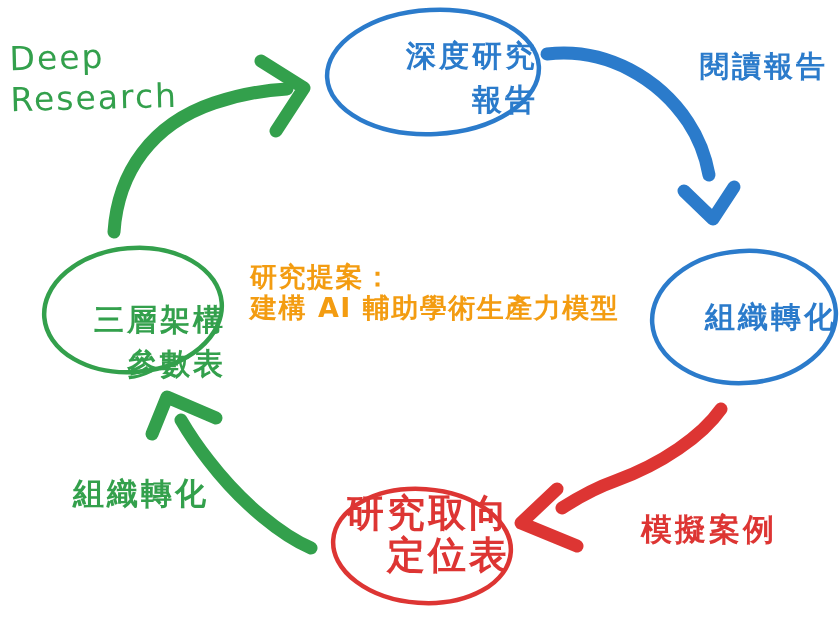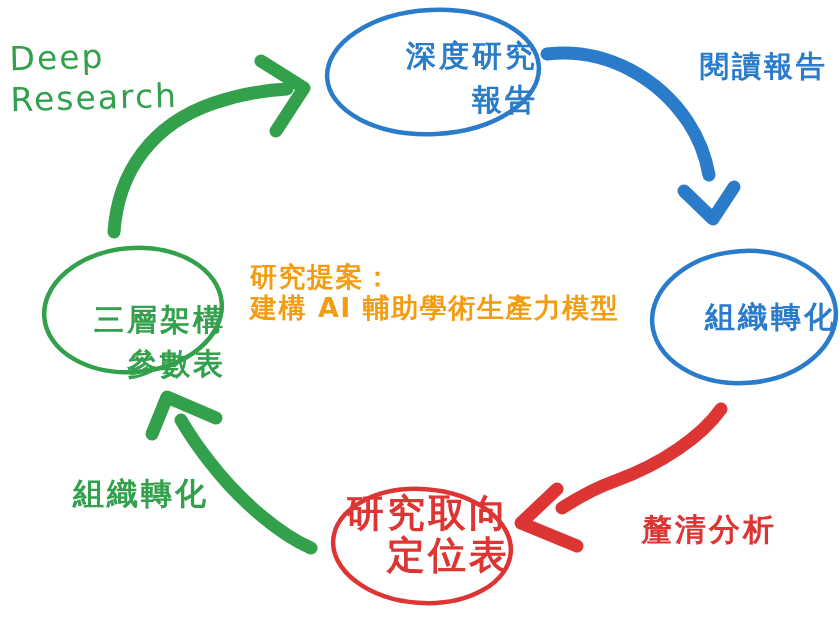--- a/index.html
+++ b/index.html
@@ -98,21 +98,21 @@
     <div>定位表</div>
   </div>
 
   <div class="txt" id="label-deep-research">
     <div>Deep</div>
     <div>Research</div>
   </div>
 
   <div class="txt cjk" id="label-read-report">閱讀報告</div>
 
-  <div class="txt cjk" id="label-clarify">釐清分析</div>
+  <div class="txt cjk" id="label-clarify">模擬案例</div>
 
   <div class="txt cjk" id="label-transform">組織轉化</div>
 
   <div class="txt cjk" id="caption">
     <div>研究提案：</div>
     <div>建構 AI 輔助學術生產力模型</div>
   </div>
 
 </div>
 

